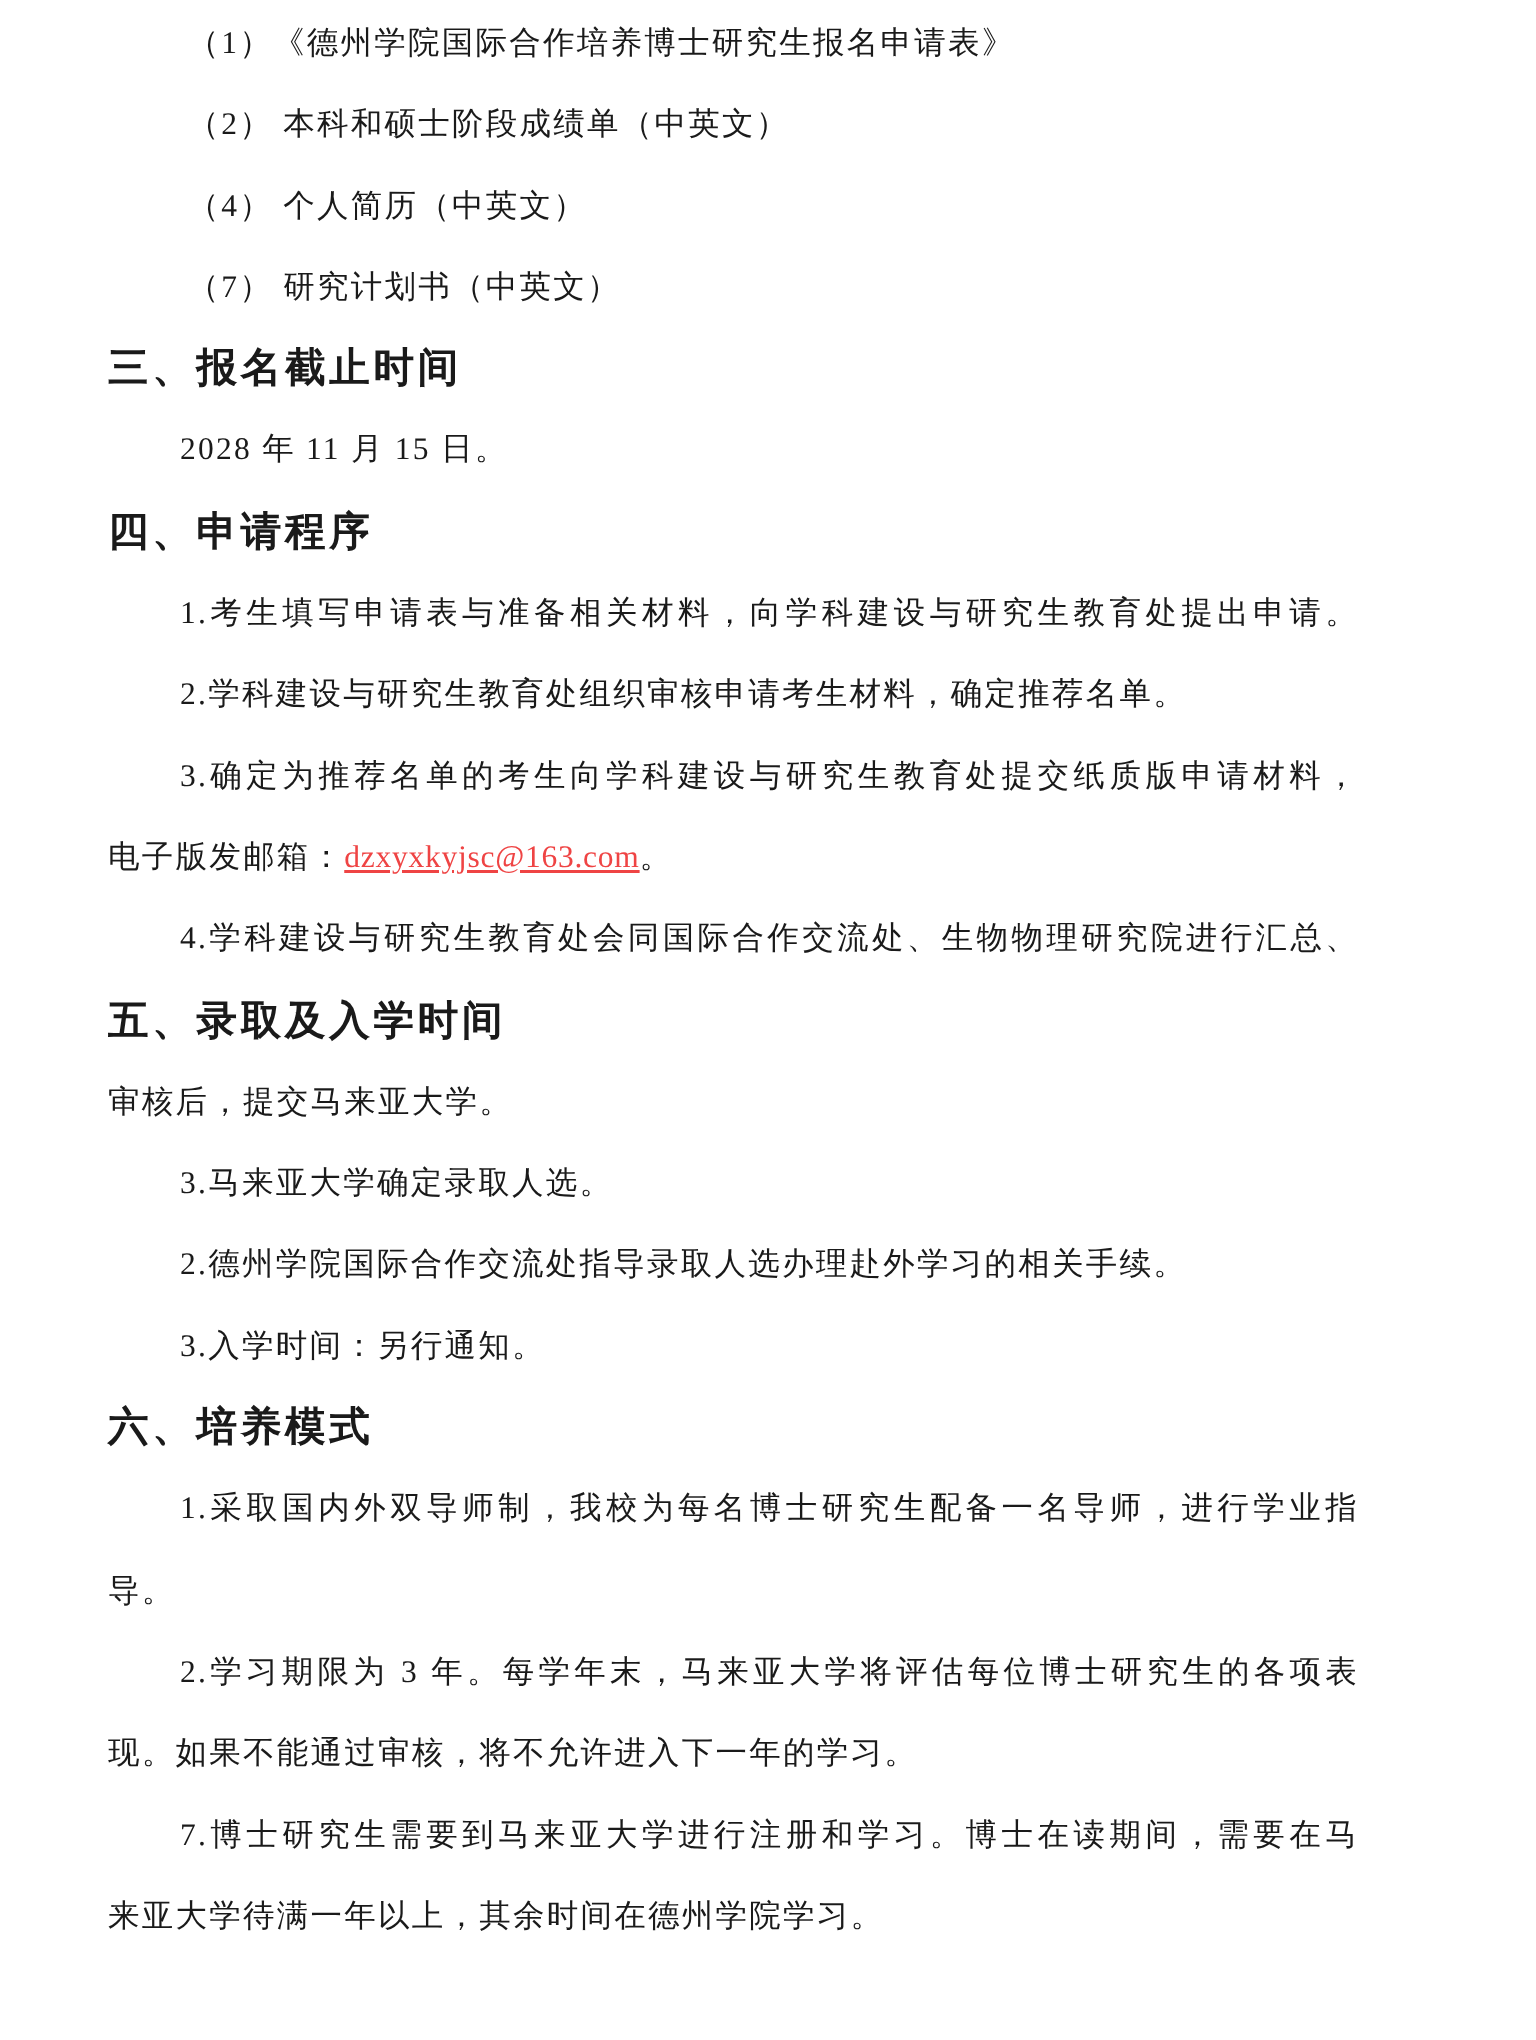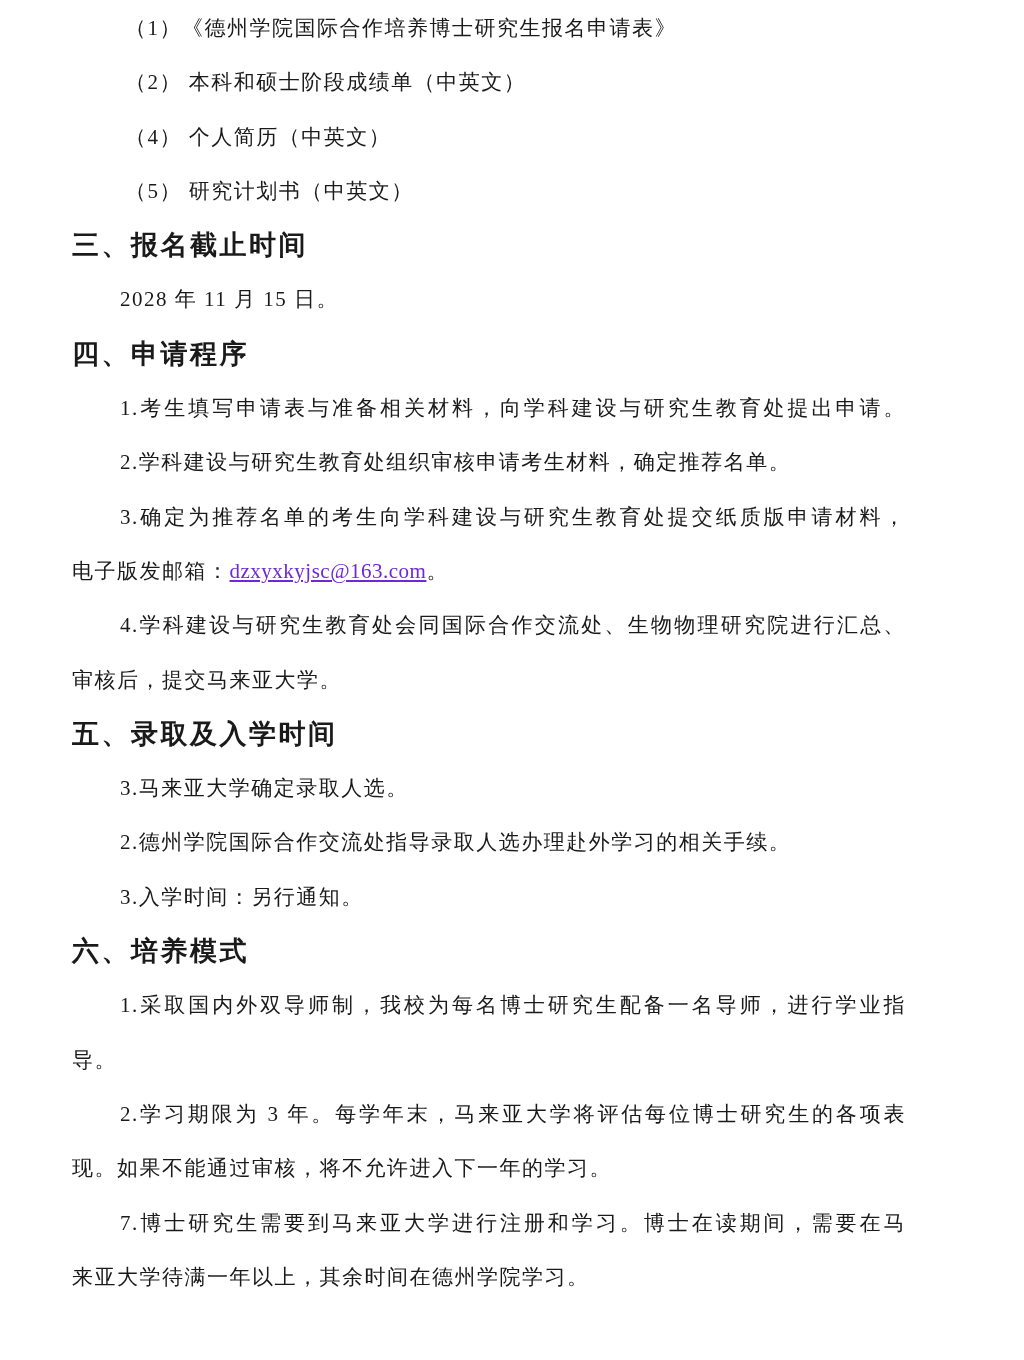--- a/index.html
+++ b/index.html
@@ -36,50 +36,50 @@
   
   .l-first { text-indent: 48px; }
   
   .l-head {
     font-family: "Liberation Sans", "DejaVu Sans", sans-serif;
     font-weight: 700;
     font-size: 27px;
     letter-spacing: 2.5px;
   }
   a.email-link {
-    color: #6d28d9;
+    color: #ef4444;
     text-decoration: underline;
     letter-spacing: 0.5px;
     cursor: pointer;
   }
 </style>
 </head>
 <body>
 
 <div class="page">
 
   <div class="line l-list">（1）《德州学院国际合作培养博士研究生报名申请表》</div>
   <div class="line l-list">（2） 本科和硕士阶段成绩单（中英文）</div>
   <div class="line l-list">（4） 个人简历（中英文）</div>
-  <div class="line l-list">（5） 研究计划书（中英文）</div>
+  <div class="line l-list">（7） 研究计划书（中英文）</div>
 
   <div class="line l-head">三、报名截止时间</div>
   <div class="line l-first">2028 年 11 月 15 日。</div>
 
   <div class="line l-head">四、申请程序</div>
   <div class="line l-first l-fill">1.考生填写申请表与准备相关材料，向学科建设与研究生教育处提出申请。</div>
   <div class="line l-first">2.学科建设与研究生教育处组织审核申请考生材料，确定推荐名单。</div>
   <div class="line l-first l-fill">3.确定为推荐名单的考生向学科建设与研究生教育处提交纸质版申请材料，</div>
   <div class="line">
     <span>电子版发邮箱：</span><a class="email-link">dzxyxkyjsc@163.com</a><span>。</span>
   </div>
   <div class="line l-first l-fill">4.学科建设与研究生教育处会同国际合作交流处、生物物理研究院进行汇总、</div>
+  <div class="line l-head">五、录取及入学时间</div>
+
   <div class="line">审核后，提交马来亚大学。</div>
-
-  <div class="line l-head">五、录取及入学时间</div>
   <div class="line l-first">3.马来亚大学确定录取人选。</div>
   <div class="line l-first">2.德州学院国际合作交流处指导录取人选办理赴外学习的相关手续。</div>
   <div class="line l-first">3.入学时间：另行通知。</div>
 
   <div class="line l-head">六、培养模式</div>
   <div class="line l-first l-fill">1.采取国内外双导师制，我校为每名博士研究生配备一名导师，进行学业指</div>
   <div class="line">导。</div>
   <div class="line l-first l-fill">2.学习期限为 3 年。每学年末，马来亚大学将评估每位博士研究生的各项表</div>
   <div class="line">现。如果不能通过审核，将不允许进入下一年的学习。</div>
   <div class="line l-first l-fill">7.博士研究生需要到马来亚大学进行注册和学习。博士在读期间，需要在马</div>

